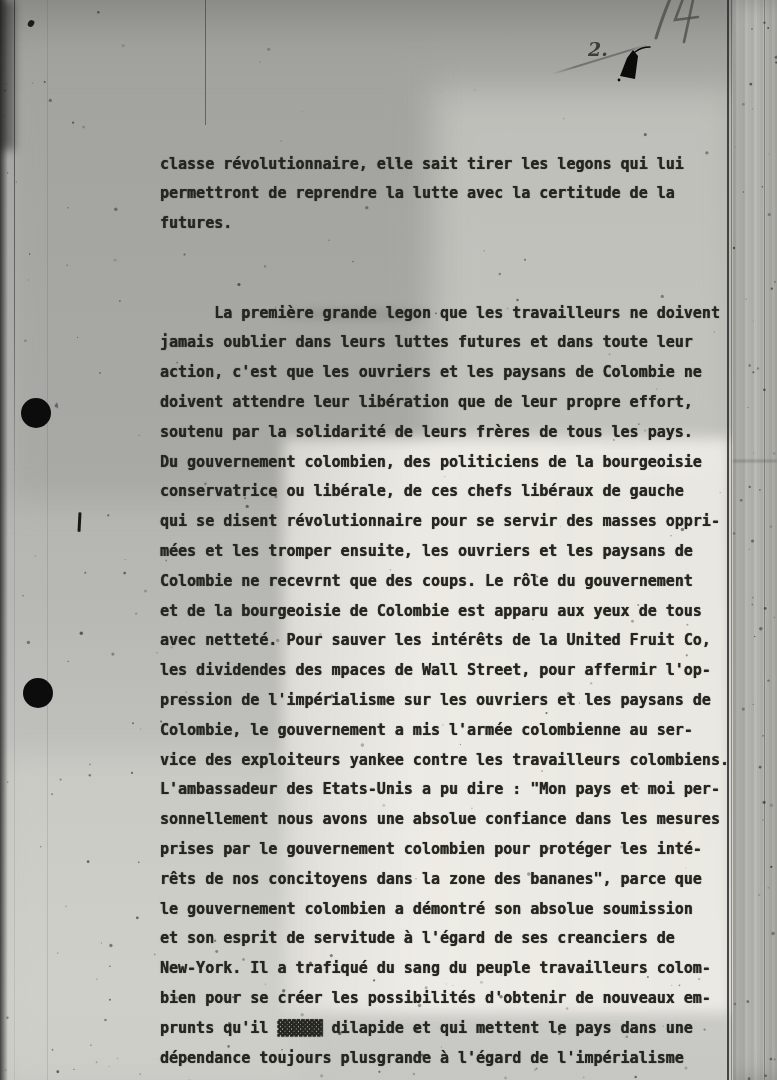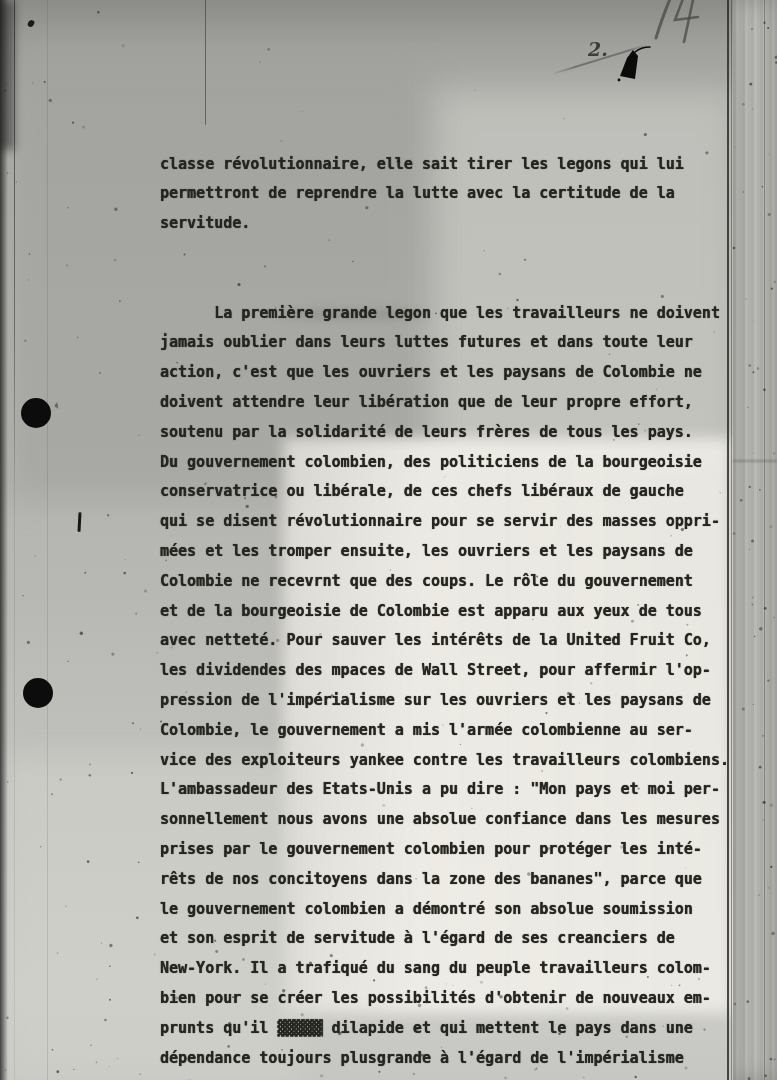--- a/index.html
+++ b/index.html
@@ -100,21 +100,21 @@
     <svg width="44" height="40" viewBox="0 0 44 40">
       <polygon points="21,5 26,11 23,34 8,31 15,13" fill="#0b0b0a"></polygon>
       <path d="M23,7 Q29,2 38,2" stroke="#0b0b0a" stroke-width="1.6" fill="none" stroke-linecap="round"></path>
       <circle cx="7" cy="35" r="1.4" fill="#0b0b0a"></circle>
     </svg>
   </div>
 
   <div class="text-block">
     <p class="para-1">classe révolutionnaire, elle sait tirer les legons qui lui
 permettront de reprendre la lutte avec la certitude de la
-servitude.</p>
+futures.</p>
     <p class="para-2">      La première grande legon que les travailleurs ne doivent
 jamais oublier dans leurs luttes futures et dans toute leur
 action, c'est que les ouvriers et les paysans de Colombie ne
 doivent attendre leur libération que de leur propre effort,
 soutenu par la solidarité de leurs frères de tous les pays.
 Du gouvernement colombien, des politiciens de la bourgeoisie
 conservatrice ou libérale, de ces chefs libéraux de gauche
 qui se disent révolutionnaire pour se servir des masses oppri-
 mées et les tromper ensuite, les ouvriers et les paysans de
 Colombie ne recevrnt que des coups. Le rôle du gouvernement

